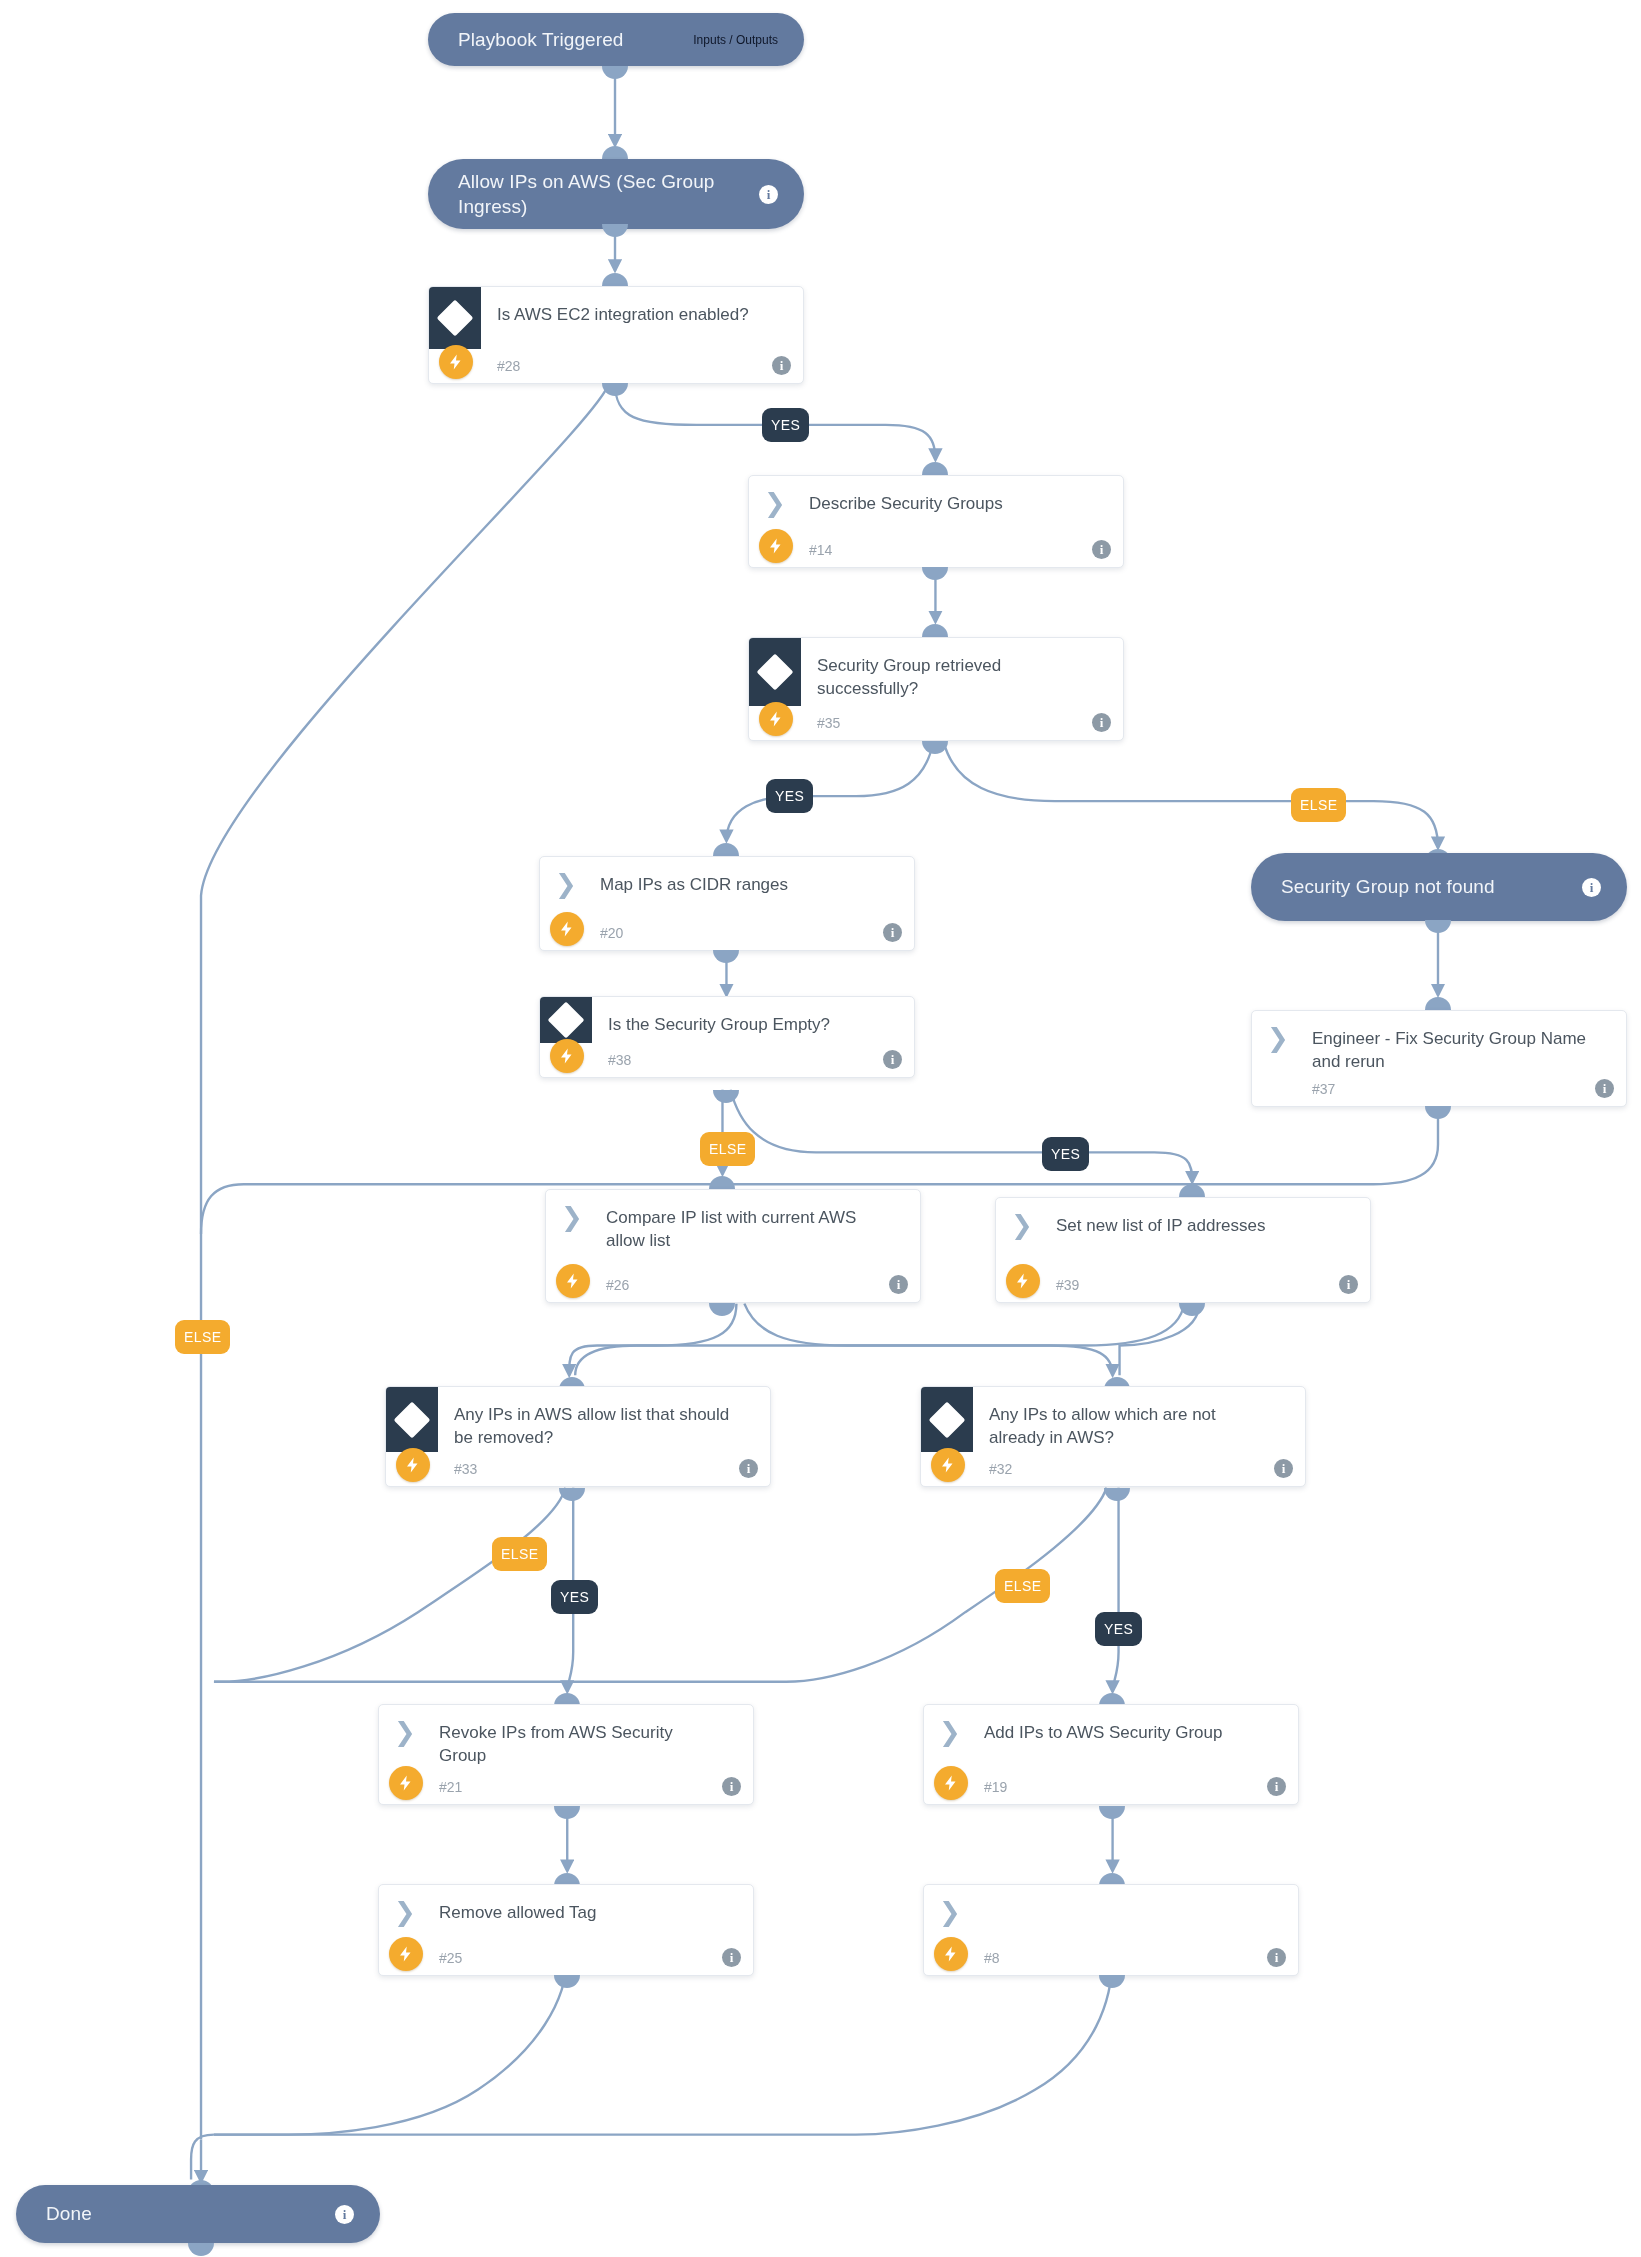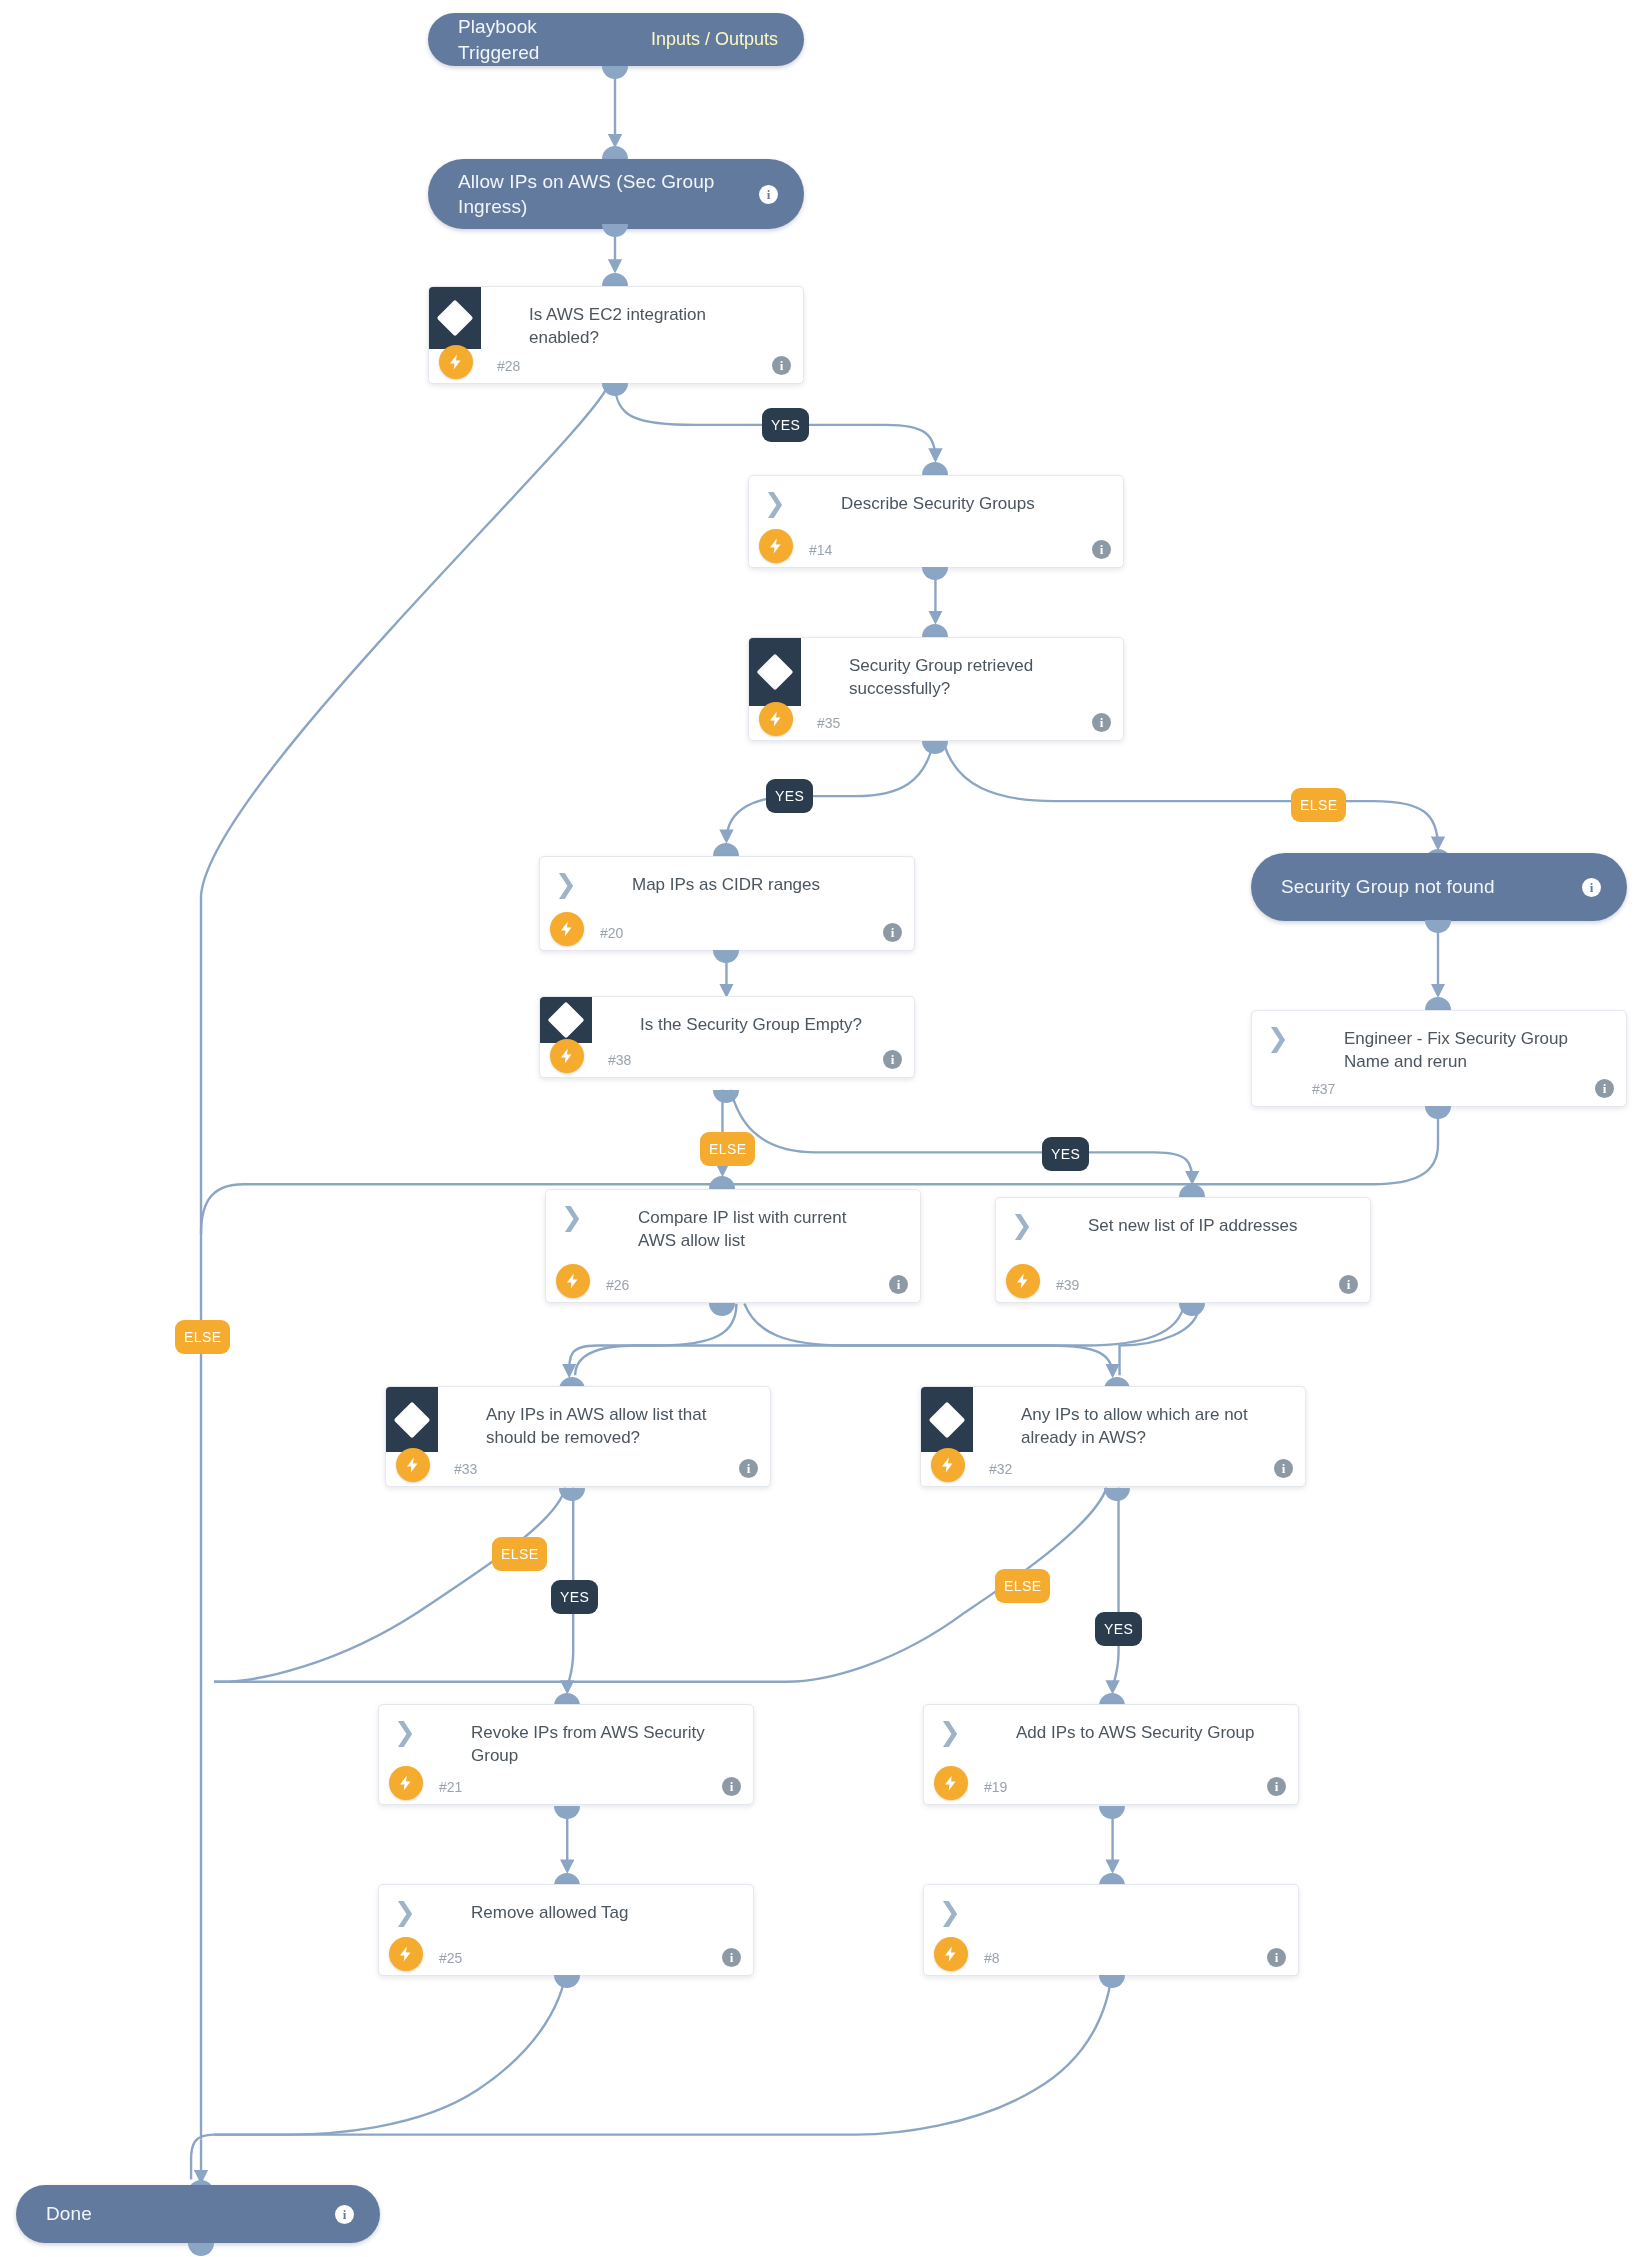--- a/index.html
+++ b/index.html
@@ -45,42 +45,41 @@
     padding: 0 26px 0 30px;
   }
   .pill .pill-title {
     font-size: 19px;
     line-height: 1.32;
     letter-spacing: 0.1px;
     flex: 1 1 auto;
     color: #f2f5f9;
   }
   .pill .pill-sub {
-    font-size: 18px;
-    color: #fef9c3;
+    font-size: 12px;
+    color: #0f172a;
     margin-left: 14px;
     white-space: nowrap;
     text-align: right;
   }
 
   
   .card {
     background: #ffffff;
     border: 1px solid #e4e8ee;
     border-radius: 5px;
     box-shadow: 0 2px 5px rgba(60,75,100,.13);
     display: flex;
     flex-direction: column;
     overflow: hidden;
   }
   .card-body {
     display: flex;
     flex: 1 1 auto;
     min-height: 0;
-    gap: 32px;
   }
   .glyph-col {
     width: 52px;
     flex: 0 0 52px;
     display: flex;
     align-items: flex-start;
     justify-content: center;
     padding-top: 0;
   }
   .card.cond .glyph-col {

